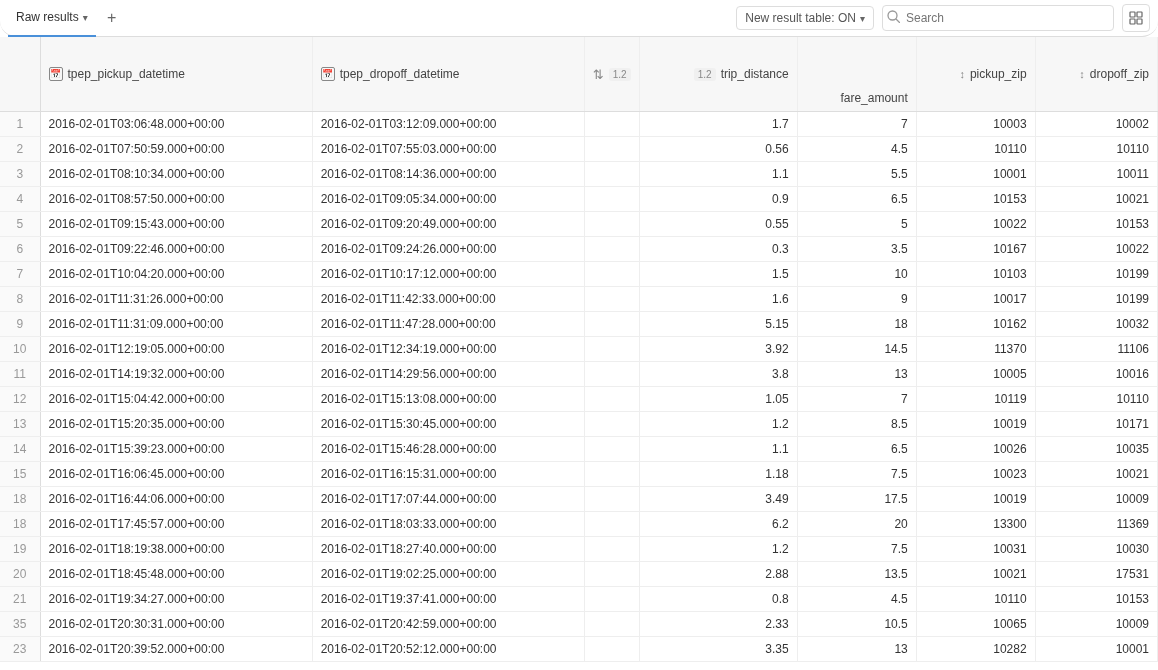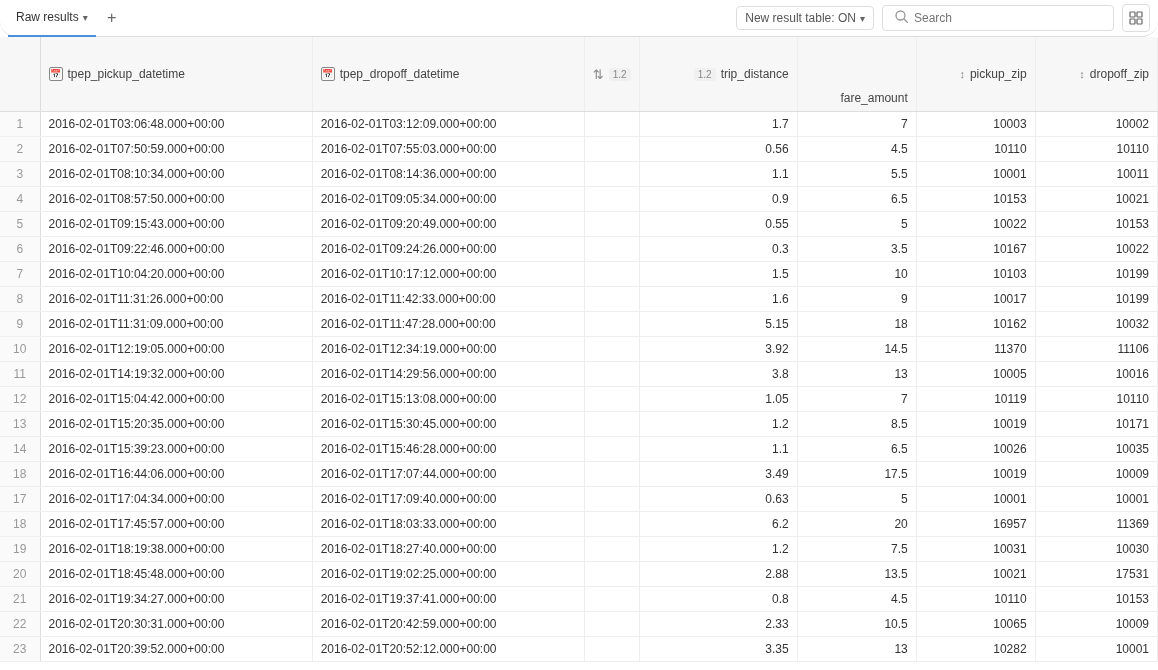--- a/index.html
+++ b/index.html
@@ -73,21 +73,21 @@
       border: 1px solid #ddd;
       border-radius: 4px;
       background: #fff;
     }
     .search-box {
       display: flex;
       align-items: center;
       gap: 6px;
       border: 1px solid #ddd;
       border-radius: 4px;
-      padding: 4px 12px;
+      padding: 4px 4px;
       width: 232px;
       background: #fff;
     }
     .search-box input {
       border: none;
       outline: none;
       font-size: 12px;
       width: 100%;
       color: #333;
     }
@@ -415,47 +415,47 @@
     <td class="row-num">14</td>
     <td>2016-02-01T15:39:23.000+00:00</td>
     <td>2016-02-01T15:46:28.000+00:00</td>
     <td></td>
     <td class="numeric">1.1</td>
     <td class="numeric">6.5</td>
     <td class="numeric">10026</td>
     <td class="numeric">10035</td>
   </tr>
         <tr>
+    <td class="row-num">15</td>
+    <td>2016-02-01T16:06:45.000+00:00</td>
+    <td>2016-02-01T16:15:31.000+00:00</td>
+    <td></td>
+    <td class="numeric">1.18</td>
+    <td class="numeric">7.5</td>
+    <td class="numeric">10023</td>
+    <td class="numeric">10021</td>
+  </tr>
+        <tr>
     <td class="row-num">18</td>
     <td>2016-02-01T16:44:06.000+00:00</td>
     <td>2016-02-01T17:07:44.000+00:00</td>
     <td></td>
     <td class="numeric">3.49</td>
     <td class="numeric">17.5</td>
     <td class="numeric">10019</td>
     <td class="numeric">10009</td>
   </tr>
         <tr>
-    <td class="row-num">17</td>
-    <td>2016-02-01T17:04:34.000+00:00</td>
-    <td>2016-02-01T17:09:40.000+00:00</td>
-    <td></td>
-    <td class="numeric">0.63</td>
-    <td class="numeric">5</td>
-    <td class="numeric">10001</td>
-    <td class="numeric">10001</td>
-  </tr>
-        <tr>
     <td class="row-num">18</td>
     <td>2016-02-01T17:45:57.000+00:00</td>
     <td>2016-02-01T18:03:33.000+00:00</td>
     <td></td>
     <td class="numeric">6.2</td>
     <td class="numeric">20</td>
-    <td class="numeric">16957</td>
+    <td class="numeric">13300</td>
     <td class="numeric">11369</td>
   </tr>
         <tr>
     <td class="row-num">19</td>
     <td>2016-02-01T18:19:38.000+00:00</td>
     <td>2016-02-01T18:27:40.000+00:00</td>
     <td></td>
     <td class="numeric">1.2</td>
     <td class="numeric">7.5</td>
     <td class="numeric">10031</td>
@@ -475,21 +475,21 @@
     <td class="row-num">21</td>
     <td>2016-02-01T19:34:27.000+00:00</td>
     <td>2016-02-01T19:37:41.000+00:00</td>
     <td></td>
     <td class="numeric">0.8</td>
     <td class="numeric">4.5</td>
     <td class="numeric">10110</td>
     <td class="numeric">10153</td>
   </tr>
         <tr>
-    <td class="row-num">22</td>
+    <td class="row-num">35</td>
     <td>2016-02-01T20:30:31.000+00:00</td>
     <td>2016-02-01T20:42:59.000+00:00</td>
     <td></td>
     <td class="numeric">2.33</td>
     <td class="numeric">10.5</td>
     <td class="numeric">10065</td>
     <td class="numeric">10009</td>
   </tr>
         <tr>
     <td class="row-num">23</td>

